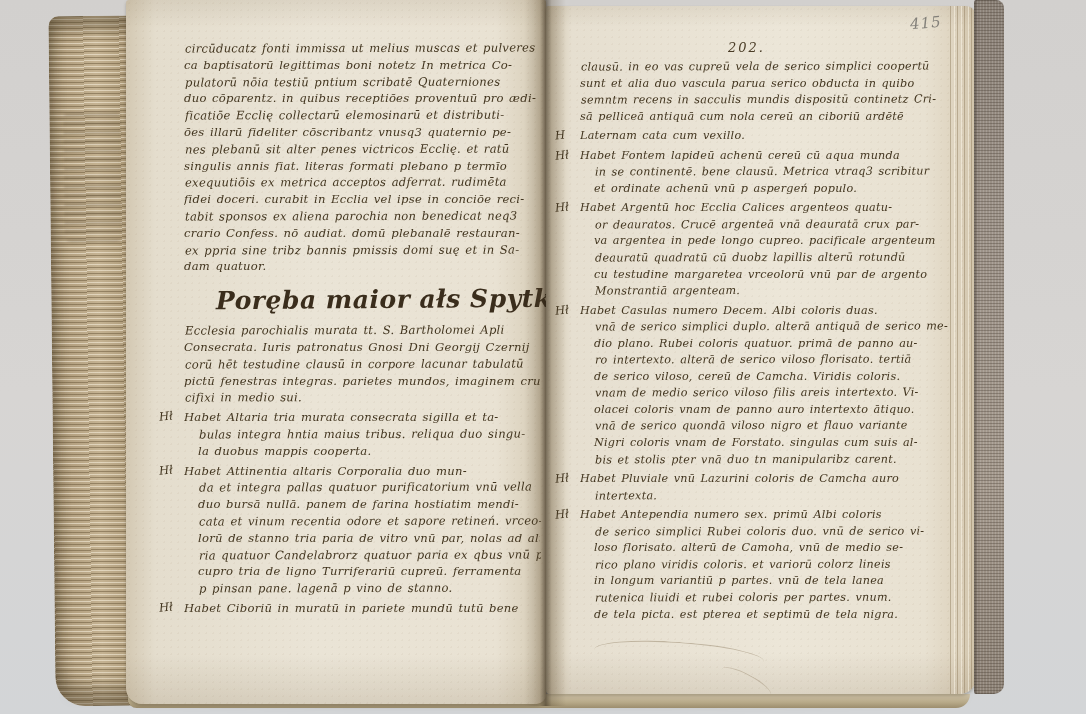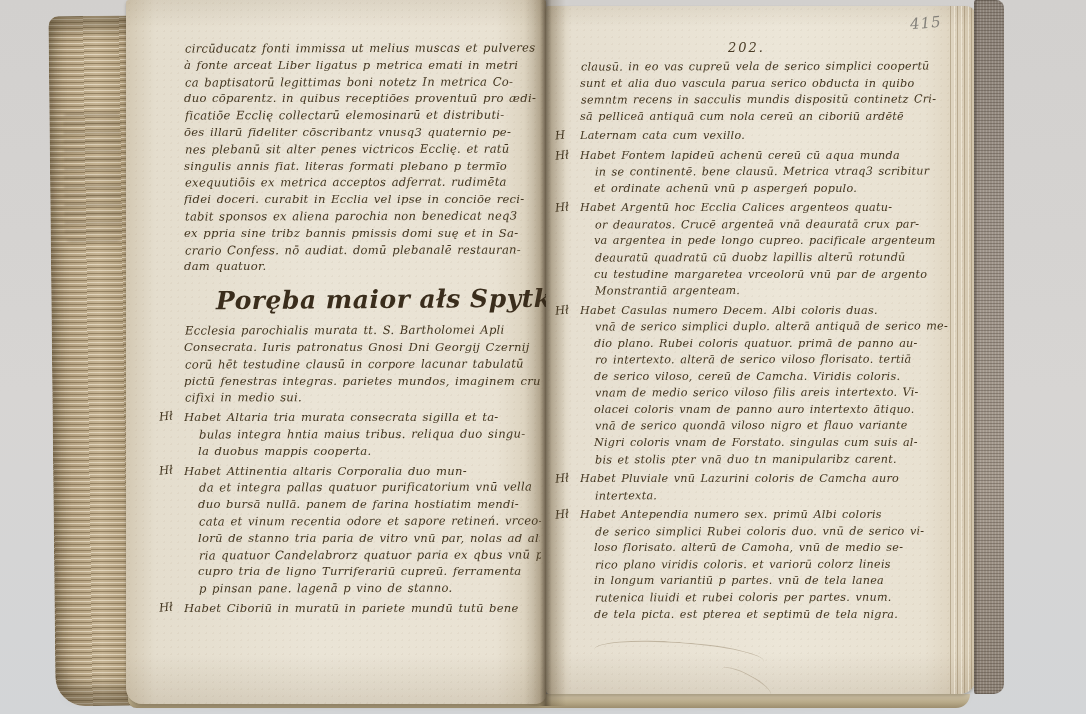--- a/index.html
+++ b/index.html
@@ -140,32 +140,32 @@
   <div class="foredge-left">
     <div class="foredge-ghost"></div>
   </div>
 
   <div class="bottom-stack"></div>
 
   <div class="page page-left">
     <div class="text-col text-left">
         <div class="ms-block">
           <div class="ms-line">circūducatz fonti immissa ut melius muscas et pulveres</div>
-          <div class="ms-line">à fonte arceat Liber ligatus p metrica emati in metri</div>
           <div class="ms-line">ca baptisatorū legittimas boni notetz In metrica Co-</div>
+          <div class="ms-line">pulatorū nōia testiū pntium scribatē Quaterniones</div>
           <div class="ms-line">duo cōparentz. in quibus receptiōes proventuū pro ædi-</div>
           <div class="ms-line">ficatiōe Ecclię collectarū elemosinarū et distributi-</div>
           <div class="ms-line">ōes illarū fideliter cōscribantz vnusq3 quaternio pe-</div>
           <div class="ms-line">nes plebanū sit alter penes victricos Ecclię. et ratū</div>
           <div class="ms-line">singulis annis fiat. literas formati plebano p termīo</div>
           <div class="ms-line">exequutiōis ex metrica acceptos adferrat. rudimēta</div>
           <div class="ms-line">fidei doceri. curabit in Ecclia vel ipse in conciōe reci-</div>
           <div class="ms-line">tabit sponsos ex aliena parochia non benedicat neq3</div>
+          <div class="ms-line">crario Confess. nō audiat. domū plebanalē restauran-</div>
           <div class="ms-line">ex ppria sine tribz bannis pmissis domi suę et in Sa-</div>
-          <div class="ms-line">crario Confess. nō audiat. domū plebanalē restauran-</div>
           <div class="ms-line">dam quatuor.</div>
         </div>
         <div class="ms-heading">Poręba maior ałs Spytkonis</div>
         <div class="ms-block">
           <div class="ms-line">Ecclesia parochialis murata tt. S. Bartholomei Apli</div>
           <div class="ms-line">Consecrata. Iuris patronatus Gnosi Dni Georgij Czernij</div>
           <div class="ms-line">corū hēt testudine clausū in corpore lacunar tabulatū</div>
           <div class="ms-line">pictū fenestras integras. parietes mundos, imaginem cru-</div>
           <div class="ms-line">cifixi in medio sui.</div>
         </div>

